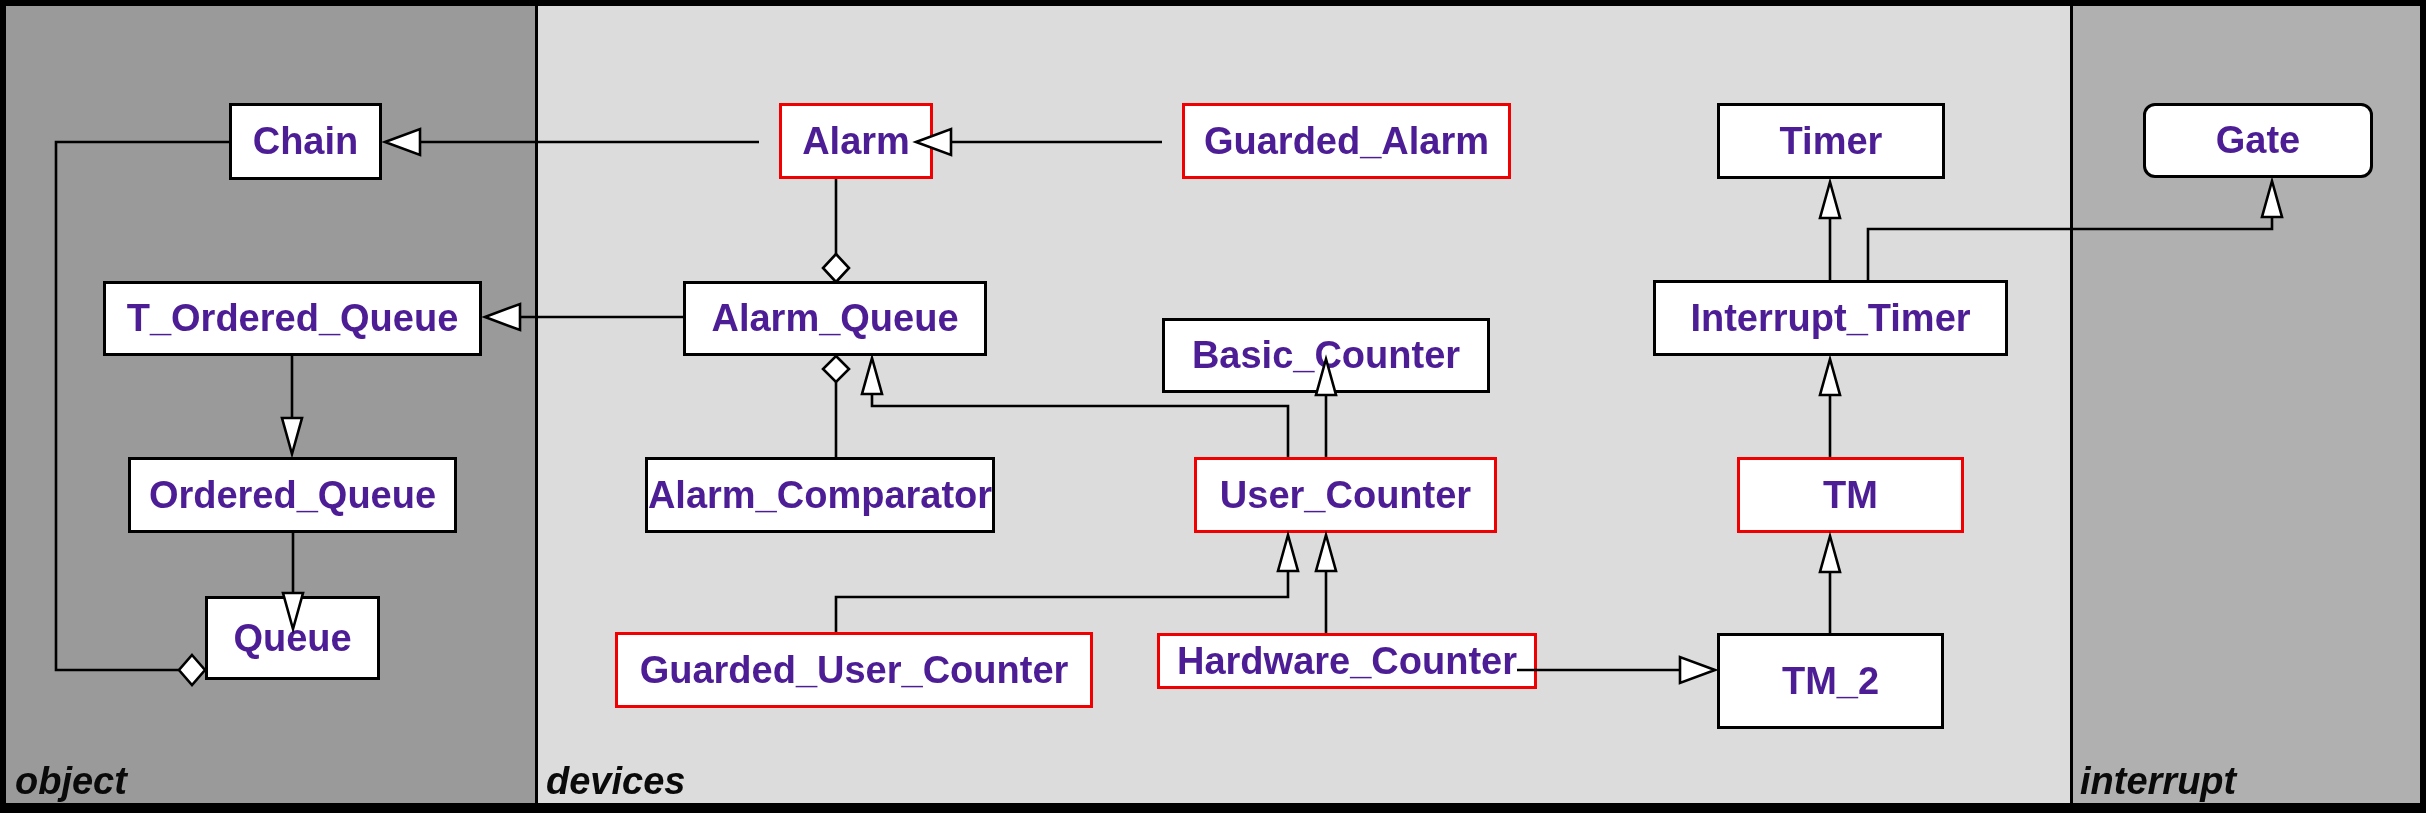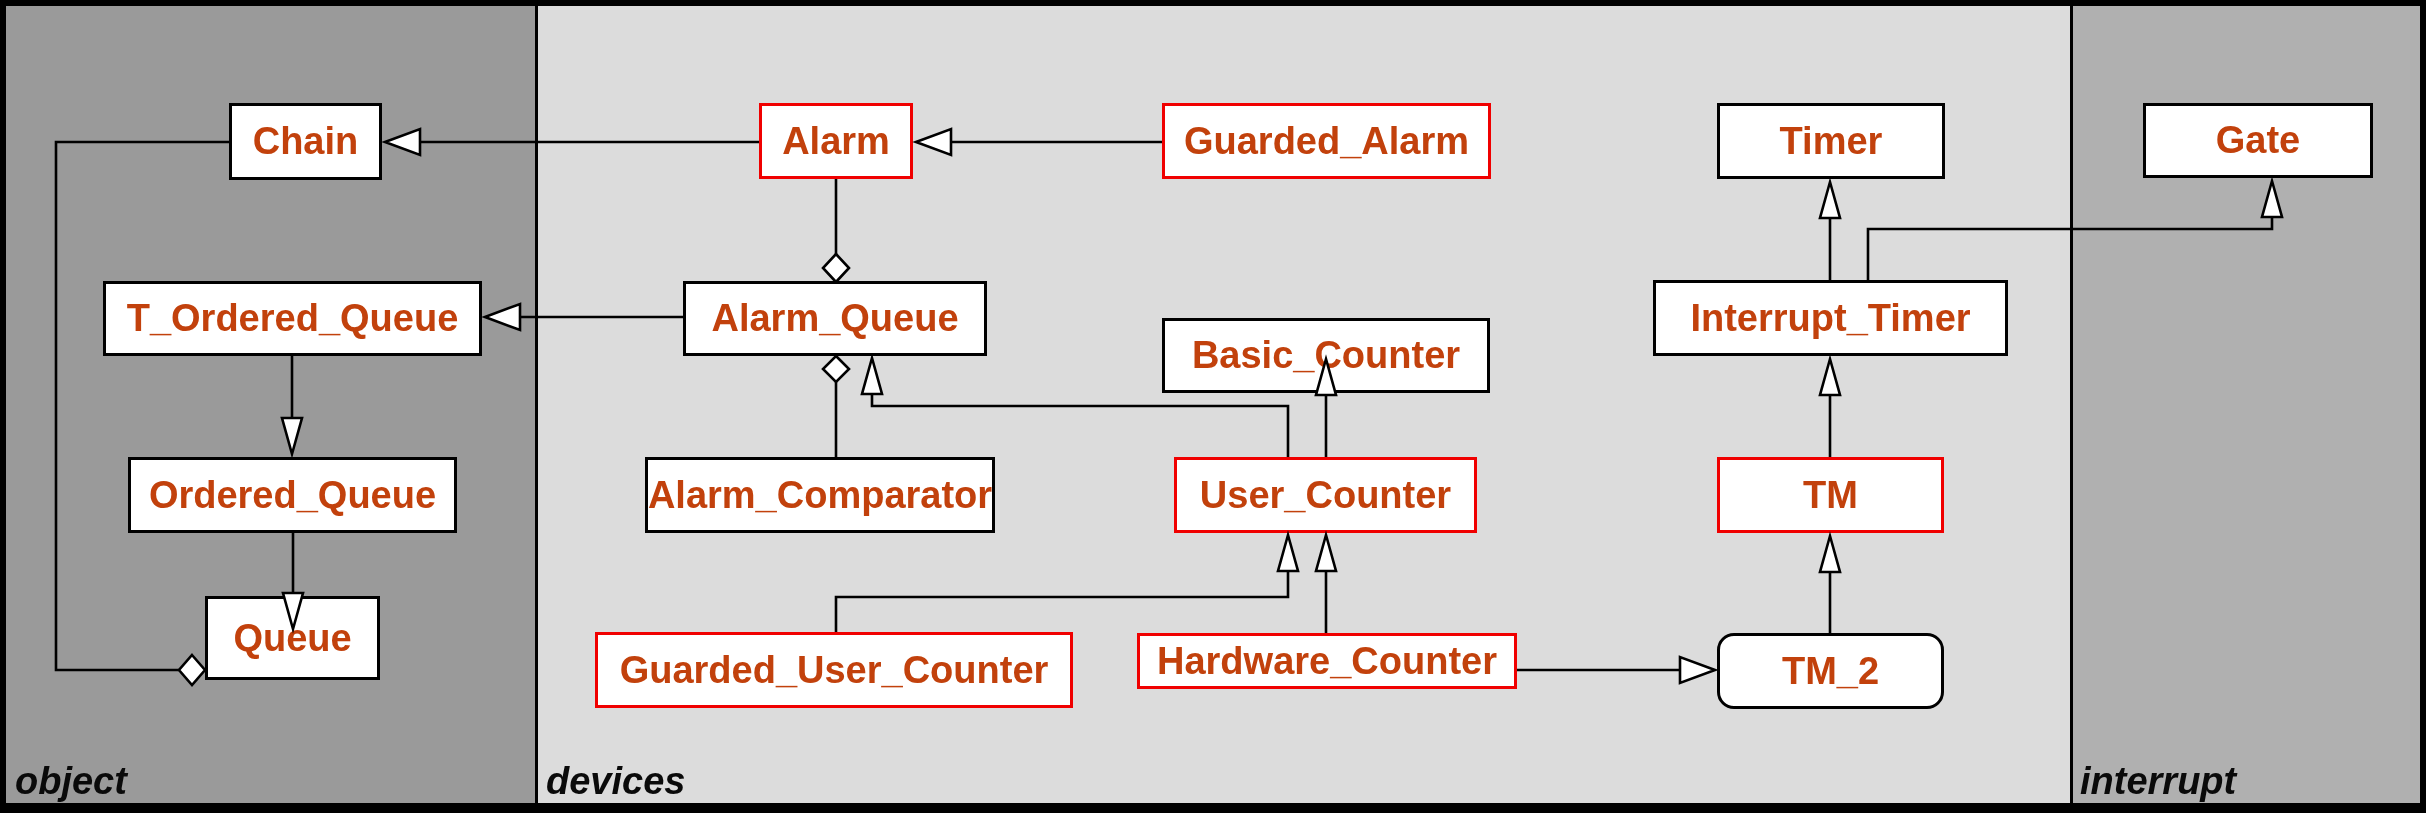--- a/index.html
+++ b/index.html
@@ -23,24 +23,24 @@
   .class-box{
     position:absolute;
     background:#ffffff;
     border:3px solid #000000;
     box-sizing:border-box;
     display:flex;
     align-items:center;
     justify-content:center;
     font-size:38px;
     font-weight:bold;
-    color:#c2410c;
+    color:#4c1d95;
     white-space:nowrap;
   }
-  .class-box.red{border-color:#f00000;}
+  .class-box.red{border-color:#f00000;margin-left:20px;}
   #wires{
     position:absolute;left:0;top:0;
     pointer-events:none;
   }
   #bottom-bar{
     position:absolute;
     background:#000000;
   }
 </style>
 </head>
@@ -61,22 +61,22 @@
       <div class="class-box red" style="left: 1162px; top: 103px; width: 329px; height: 76px; border-color: rgb(240, 0, 0);">Guarded_Alarm</div>
       <div class="class-box" style="left: 683px; top: 281px; width: 304px; height: 75px;">Alarm_Queue</div>
       <div class="class-box" style="left: 1162px; top: 282px; width: 328px; height: 75px; margin-top: 36px;">Basic_Counter</div>
       <div class="class-box" style="left: 645px; top: 457px; width: 350px; height: 76px;">Alarm_Comparator</div>
       <div class="class-box red" style="left: 1174px; top: 457px; width: 303px; height: 76px; border-color: rgb(240, 0, 0);">User_Counter</div>
       <div class="class-box red" style="left: 595px; top: 632px; width: 478px; height: 76px; border-color: rgb(240, 0, 0);">Guarded_User_Counter</div>
       <div class="class-box red" style="left: 1137px; top: 633px; width: 380px; height: 56px; border-color: rgb(240, 0, 0);">Hardware_Counter</div>
       <div class="class-box" style="left: 1717px; top: 103px; width: 228px; height: 76px;">Timer</div>
       <div class="class-box" style="left: 1653px; top: 280px; width: 355px; height: 76px;">Interrupt_Timer</div>
       <div class="class-box red" style="left: 1717px; top: 457px; width: 227px; height: 76px; border-color: rgb(240, 0, 0);">TM</div>
-      <div class="class-box" style="left: 1717px; top: 633px; width: 227px; height: 76px; border-radius: 17px;">TM_2</div>
-      <div class="class-box" style="left: 2143px; top: 103px; width: 230px; height: 75px;">Gate</div>
+      <div class="class-box" style="left: 1717px; top: 633px; width: 227px; height: 96px;">TM_2</div>
+      <div class="class-box" style="left: 2143px; top: 103px; width: 230px; height: 75px; border-radius: 12px;">Gate</div>
     </div>
 
   <svg id="wires" viewBox="0 0 2426 813" width="2426" height="813">
       <g>
         <polyline points="420,142 759,142" fill="none" stroke="#000000" stroke-width="2.6"></polyline>
         <polygon points="385,142 420,129 420,155" fill="#ffffff" stroke="#000000" stroke-width="2.6"></polygon>
       </g>
       <g>
         <polyline points="951,142 1162,142" fill="none" stroke="#000000" stroke-width="2.6"></polyline>
         <polygon points="916,142 951,129 951,155" fill="#ffffff" stroke="#000000" stroke-width="2.6"></polygon>

